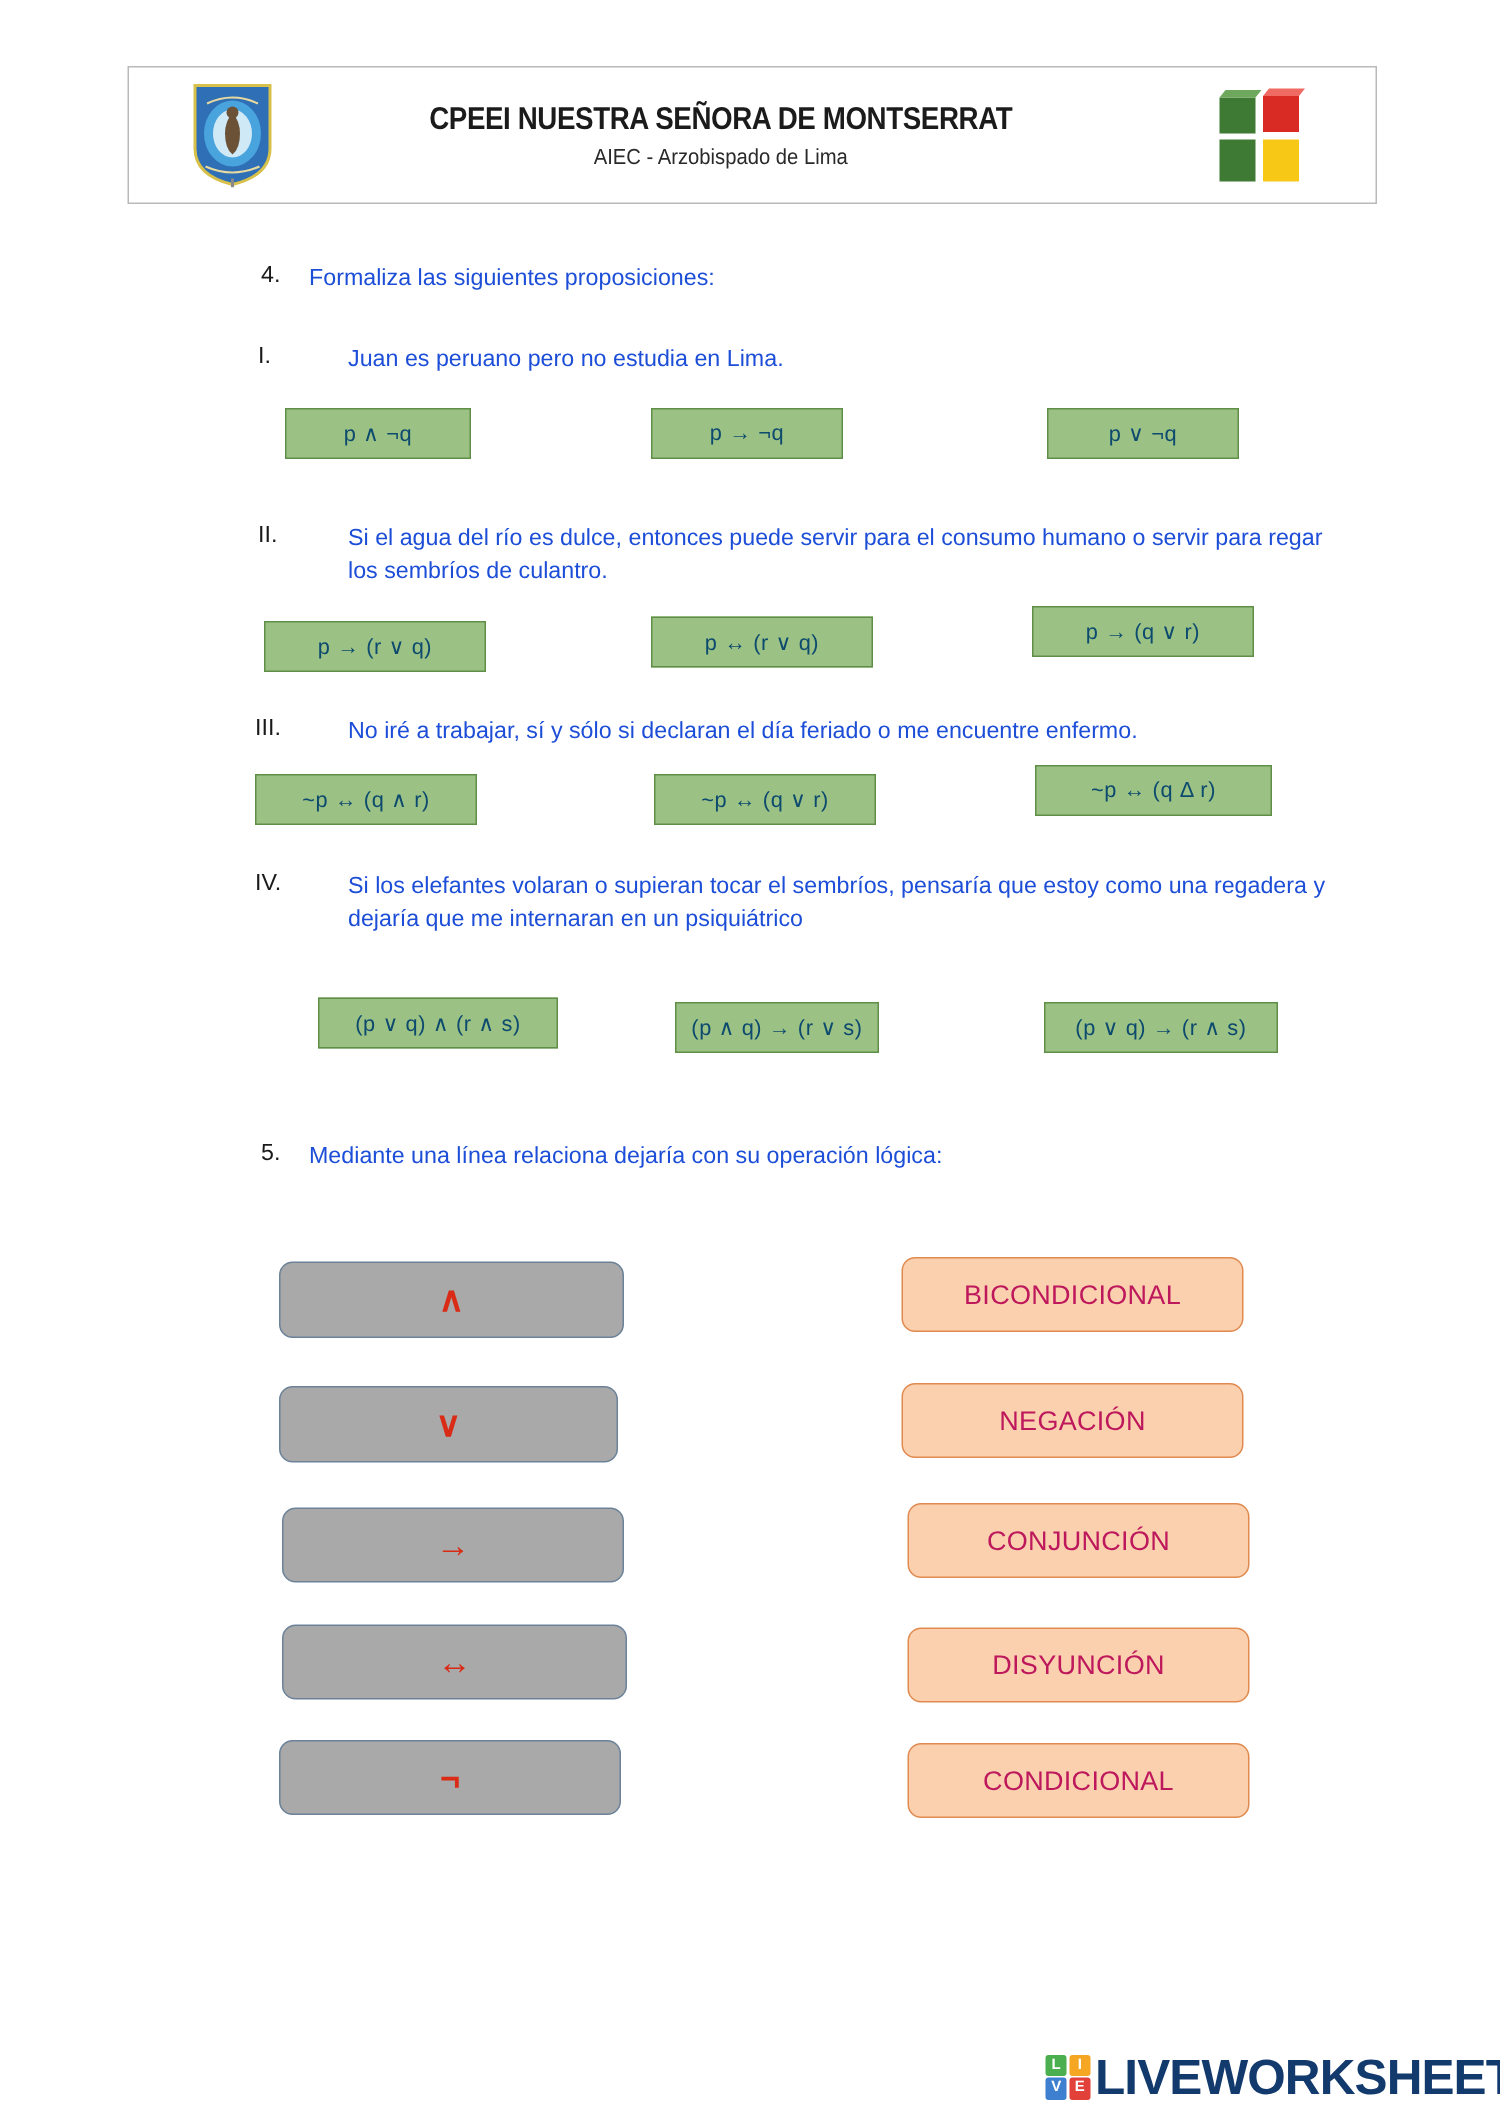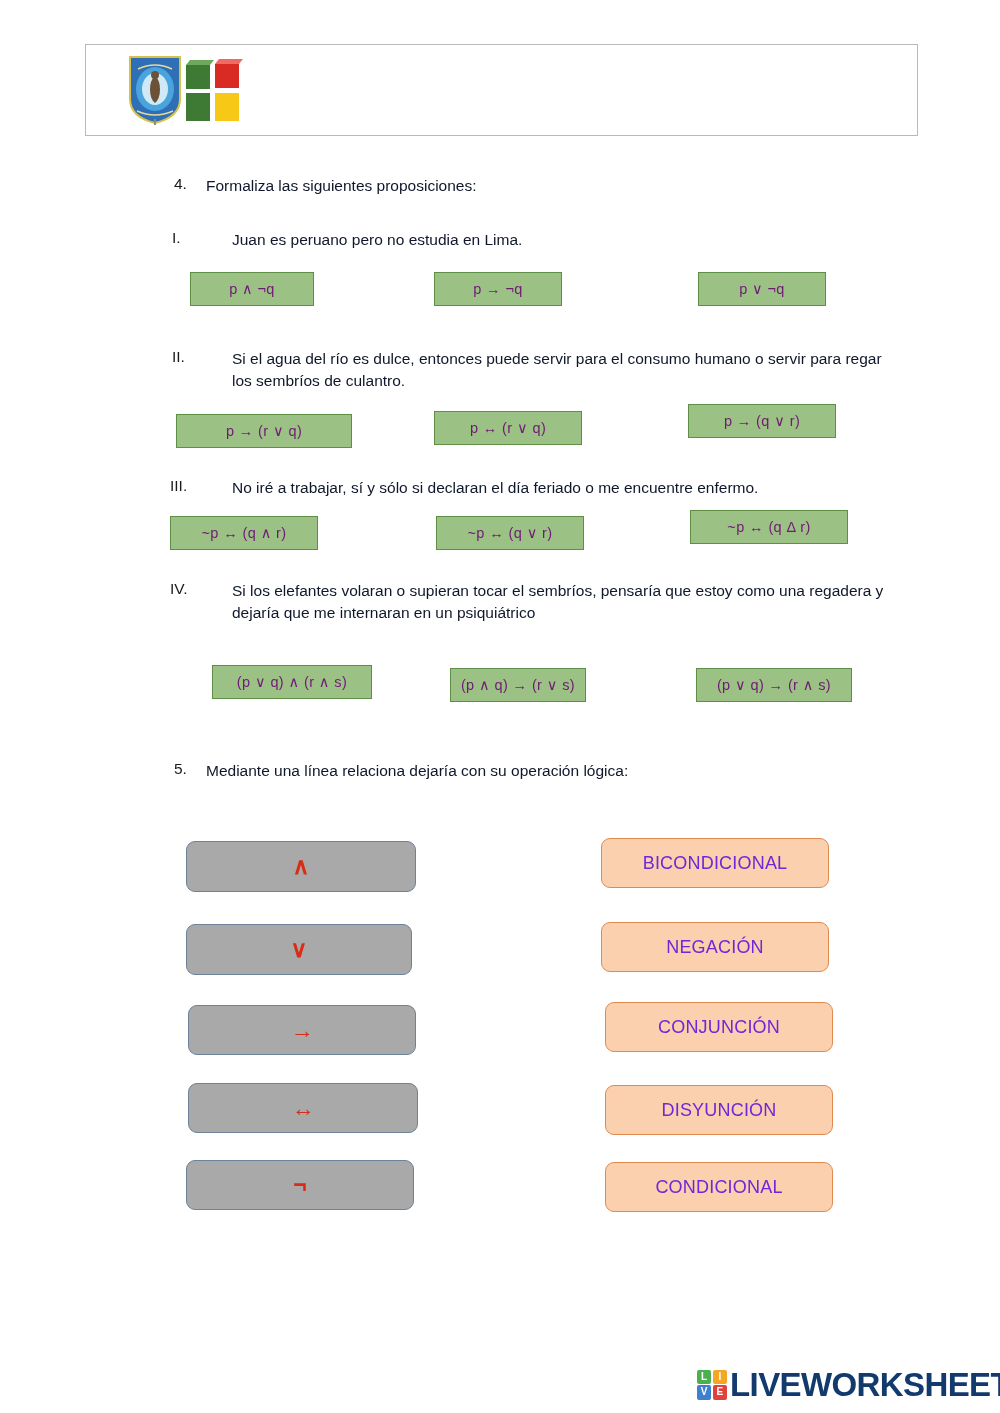--- a/index.html
+++ b/index.html
@@ -65,40 +65,40 @@
     margin-right: 46px;
     flex: 0 0 auto;
   }
 
   
   .content { position: absolute; left: 0; top: 0; width: 1000px; }
 
   .q-line {
     position: absolute;
     font-size: 15.5px;
-    color: #0f172a;
+    color: #1d4ed8;
     line-height: 1.42;
   }
   .q-num {
     position: absolute;
     font-size: 15.5px;
     color: #1a1a1a;
   }
   .roman {
     position: absolute;
     font-size: 15.5px;
     color: #1a1a1a;
   }
 
   
   .chip-green {
     position: absolute;
     background: #9cc185;
     border: 1.6px solid #5f8f46;
-    color: #701a75;
+    color: #0c4a6e;
     font-size: 14.5px;
     display: flex;
     align-items: center;
     justify-content: center;
     height: 34px;
     letter-spacing: 0.4px;
     white-space: nowrap;
   }
 
   
@@ -118,21 +118,21 @@
 
   
   .box-orange {
     position: absolute;
     background: #fbd0ae;
     border: 1.8px solid #e08a50;
     border-radius: 9px;
     display: flex;
     align-items: center;
     justify-content: center;
-    color: #6d28d9;
+    color: #be185d;
     font-size: 18px;
     letter-spacing: 0.2px;
   }
 
   
   .lw-footer {
     position: absolute;
     left: 697px;
     top: 1368px;
     display: flex;
@@ -177,20 +177,24 @@
       <ellipse cx="27" cy="34" rx="19" ry="22" fill="#49a3dd"></ellipse>
       <ellipse cx="27" cy="34" rx="13" ry="16" fill="#cfe9f7"></ellipse>
       <path d="M27 20 q5 6 5 14 q0 10 -5 14 q-5 -4 -5 -14 q0 -8 5 -14Z" fill="#6b5236"></path>
       <circle cx="27" cy="20" r="4" fill="#6b5236"></circle>
       <path d="M10 14 Q27 6 44 14" fill="none" stroke="#e7d9a0" stroke-width="1.4"></path>
       <path d="M9 56 Q27 64 45 56" fill="none" stroke="#e7d9a0" stroke-width="1.4"></path>
       <rect x="26" y="64" width="2" height="6" fill="#8a8a8a"></rect>
     </svg>
   </div>
 
+  <div class="header-titles">
+    <div class="school-name">CPEEI NUESTRA SEÑORA DE MONTSERRAT</div>
+    <div class="school-sub">AIEC - Arzobispado de Lima</div>
+  </div>
 
   <div class="book-logo">
     <svg viewBox="0 0 62 70" width="62" height="70">
       <rect x="4" y="10" width="24" height="24" fill="#3e7a33"></rect>
       <rect x="33" y="9" width="24" height="24" fill="#d92b23"></rect>
       <rect x="4" y="38" width="24" height="28" fill="#3e7a33"></rect>
       <rect x="33" y="38" width="24" height="28" fill="#f7c815"></rect>
       <path d="M4 10 L8 5 H32 L28 10 Z" fill="#6ea85c"></path>
       <path d="M33 9 L37 4 H61 L57 9 Z" fill="#ef6a63"></path>
     </svg>
@@ -205,21 +209,21 @@
   <div class="roman" style="left:172px; top:229px;">I.</div>
   <div class="q-line" style="left:232px; top:229px; width:680px;">Juan es peruano pero  no estudia en Lima.</div>
 
   <div class="chip-green" style="left:190px; top:272px; width:124px;">p ∧ ¬q</div>
   <div class="chip-green" style="left:434px; top:272px; width:128px;">p → ¬q</div>
   <div class="chip-green" style="left:698px; top:272px; width:128px;">p ∨ ¬q</div>
 
   <div class="roman" style="left:172px; top:348px;">II.</div>
   <div class="q-line" style="left:232px; top:348px; width:656px;">Si el agua del río es dulce, entonces puede servir para el consumo humano o servir para regar los sembríos de culantro.</div>
 
-  <div class="chip-green" style="left:176px; top:414px; width:176px;">p  → (r ∨ q)</div>
+  <div class="chip-green" style="left:176px; top:414px; width:148px;">p  → (r ∨ q)</div>
   <div class="chip-green" style="left:434px; top:411px; width:148px;">p  ↔ (r ∨ q)</div>
   <div class="chip-green" style="left:688px; top:404px; width:148px;">p  → (q ∨ r)</div>
 
   <div class="roman" style="left:170px; top:477px;">III.</div>
   <div class="q-line" style="left:232px; top:477px; width:680px;">No iré a trabajar, sí y sólo si declaran el día feriado o me encuentre enfermo.</div>
 
   <div class="chip-green" style="left:170px; top:516px; width:148px;">~p ↔ (q ∧ r)</div>
   <div class="chip-green" style="left:436px; top:516px; width:148px;">~p ↔ (q ∨ r)</div>
   <div class="chip-green" style="left:690px; top:510px; width:158px;">~p ↔ (q Δ  r)</div>
 

